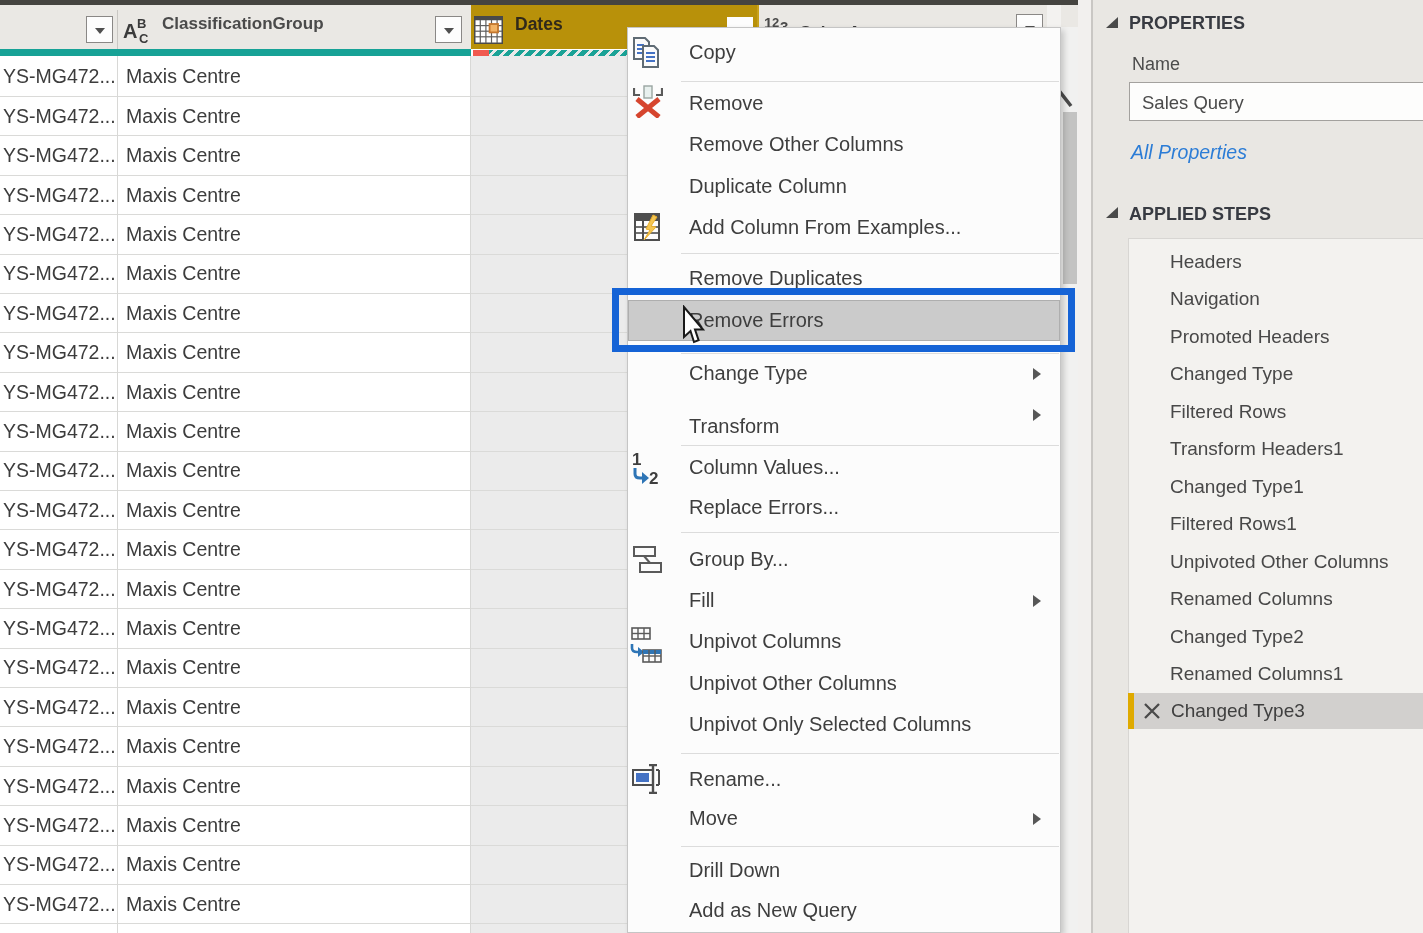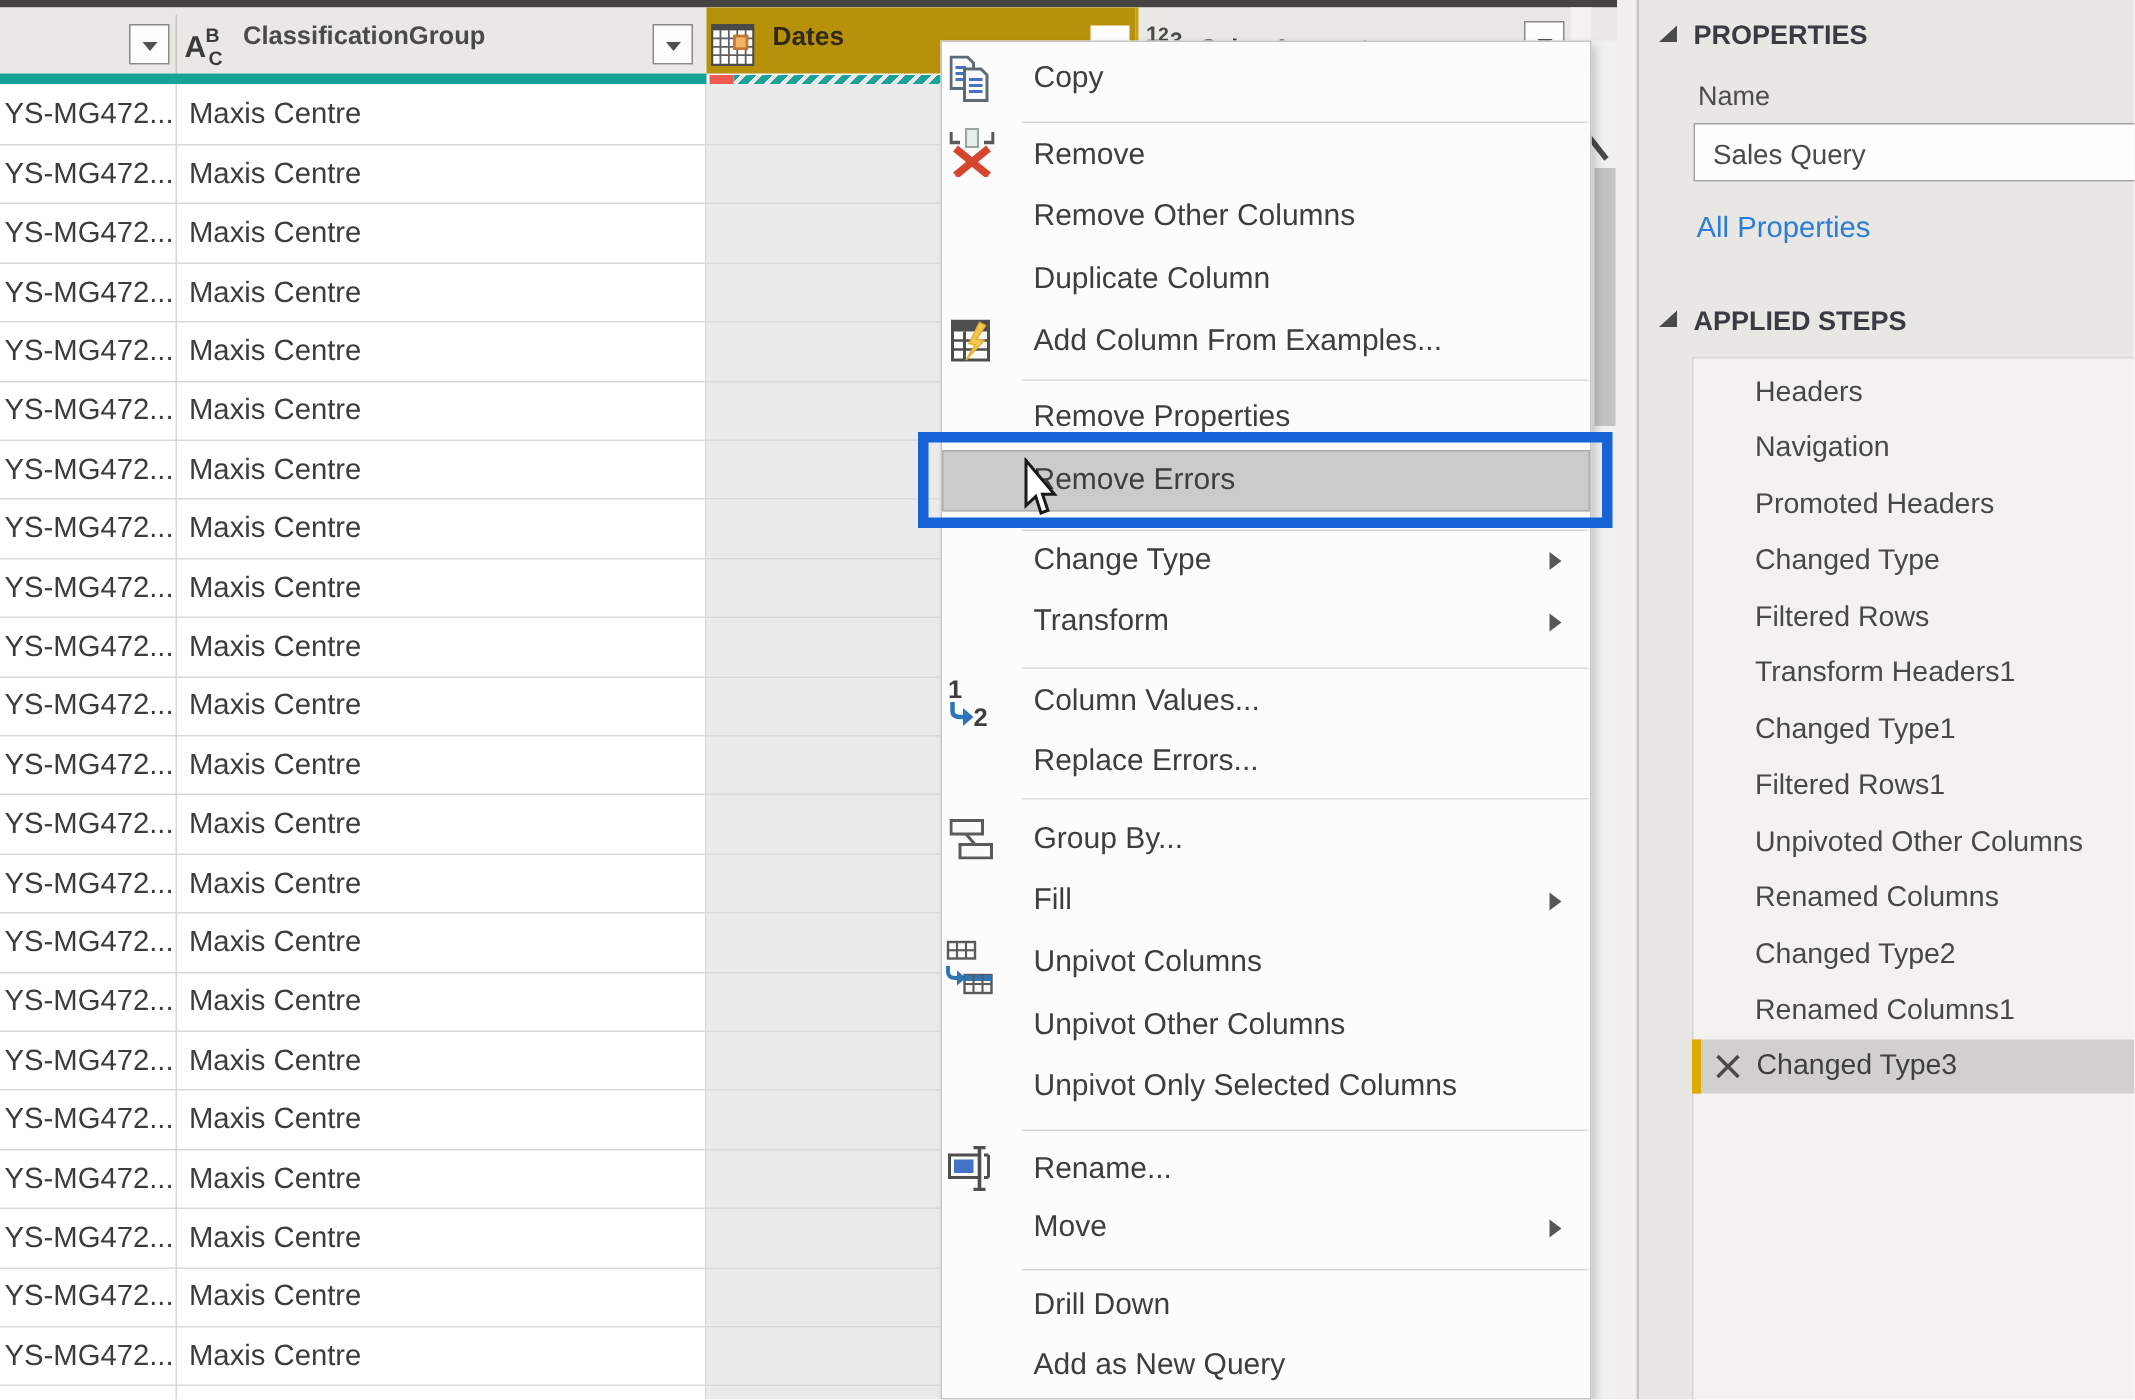--- a/index.html
+++ b/index.html
@@ -31,21 +31,21 @@
   
   .gapstrip { left:1078px; top:0; width:13px; height:933px; background:#f2f0ee; }
   .pline { left:1091px; top:0; width:2px; height:933px; background:#c9c7c4; }
   .panel { left:1093px; top:0; width:330px; height:933px; background:#e9e7e3; }
   .ptri { width:0; height:0; border-left:12px solid transparent; border-bottom:11px solid #4a4a4a; }
   .phead { font-size:18px; font-weight:bold; color:#383b42; white-space:nowrap; }
   .plabel { left:1132px; font-size:18px; color:#4c4c4c; }
   .pinput { left:1129px; top:82px; width:300px; height:39px; background:#fdfdfc;
             border:1px solid #a3a19e; box-sizing:border-box; }
   .pinput span { position:absolute; left:12px; top:9px; font-size:18.5px; color:#4a4a4a; }
-  .plink { left:1131px; top:141px; font-size:19.5px; color:#2b7cd6; }
+  .plink { left:1131px; top:141px; font-size:19.5px; color:#2b7cd6;font-style:italic; }
   .steplist { left:1128px; top:238px; width:295px; height:695px; background:#f3f2ef;
               border-top:1px solid #d8d6d3; border-left:1px solid #d8d6d3; box-sizing:border-box; }
   .step { left:1170px; font-size:19px; color:#484848; height:36px; line-height:36px; white-space:nowrap; }
   .selrow { left:1128px; top:693px; width:295px; height:36px; background:#d2d0ce; }
   .selstripe { left:1128px; top:693px; width:6px; height:36px; background:#dfaa00; }
   .selx { left:1143px; top:702px; }
   .selstep { left:1171px; top:693px; font-size:19px; color:#3f3f3f; height:36px; line-height:36px; }
   
   .menu { left:627px; top:27px; width:434px; height:906px; background:#fcfcfc;
           border:1px solid #c5c5c5; box-sizing:border-box;
@@ -225,27 +225,27 @@
   <div class="abs selstep">Changed Type3</div>
 
   <div class="abs menu"></div>
   <div class="abs mtext" style="top:31.5px">Copy</div>
 <div class="abs msep" style="top:81.0px"></div>
 <div class="abs mtext" style="top:83.0px">Remove</div>
 <div class="abs mtext" style="top:124.0px">Remove Other Columns</div>
 <div class="abs mtext" style="top:165.5px">Duplicate Column</div>
 <div class="abs mtext" style="top:207.0px">Add Column From Examples...</div>
 <div class="abs msep" style="top:253.0px"></div>
-<div class="abs mtext" style="top:258.0px">Remove Properties</div>
+<div class="abs mtext" style="top:258.0px">Remove Duplicates</div>
 <div class="abs mhl" style="top:299.5px"></div>
 <div class="abs mtext" style="top:299.5px">Remove Errors</div>
 <div class="abs msep" style="top:352.5px"></div>
 <div class="abs mtext" style="top:353.0px">Change Type</div>
 <div class="abs marrow" style="top:367.5px"></div>
-<div class="abs mtext" style="top:394.0px">Transform</div>
+<div class="abs mtext" style="top:406px">Transform</div>
 <div class="abs marrow" style="top:408.5px"></div>
 <div class="abs msep" style="top:444.5px"></div>
 <div class="abs mtext" style="top:446.5px">Column Values...</div>
 <div class="abs mtext" style="top:487.0px">Replace Errors...</div>
 <div class="abs msep" style="top:531.5px"></div>
 <div class="abs mtext" style="top:538.5px">Group By...</div>
 <div class="abs mtext" style="top:580.0px">Fill</div>
 <div class="abs marrow" style="top:594.5px"></div>
 <div class="abs mtext" style="top:621.0px">Unpivot Columns</div>
 <div class="abs mtext" style="top:662.5px">Unpivot Other Columns</div>

